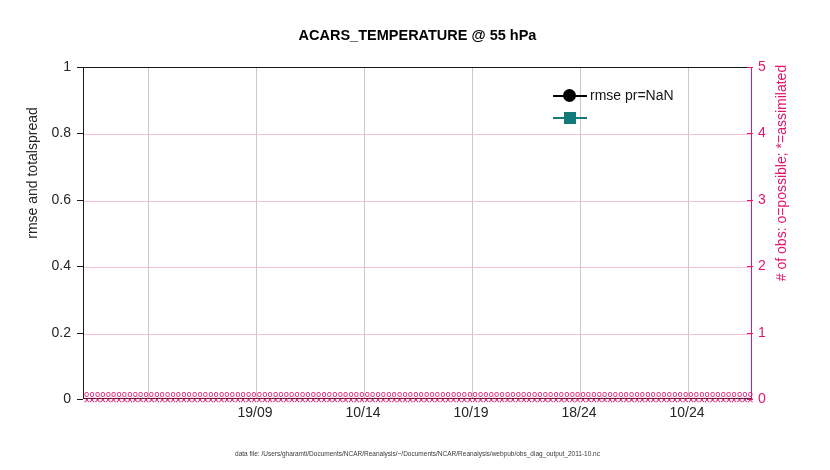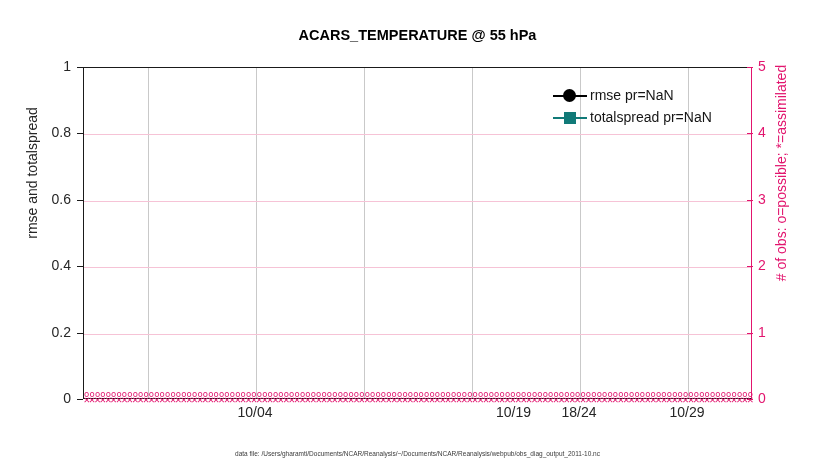--- a/index.html
+++ b/index.html
@@ -524,38 +524,38 @@
   <div class="ytick-right" style="top:199.8px;">3</div>
   <div class="ytick-right-mark" style="top:266.2px;"></div>
   <div class="ytick-right" style="top:266.2px;">2</div>
   <div class="ytick-right-mark" style="top:332.6px;"></div>
   <div class="ytick-right" style="top:332.6px;">1</div>
   <div class="ytick-right-mark" style="top:399px;"></div>
   <div class="ytick-right" style="top:399px;">0</div>
 
   <div class="ylabel-right"># of obs: o=possible; *=assimilated</div>
 
-  <div class="xtick-label" style="left:195px;">10/04</div>
-  <div class="xtick-label" style="left:411px;text-align:right;">10/19</div>
+  <div class="xtick-label" style="left:195px;">19/09</div>
+  <div class="xtick-label" style="left:303px;">10/14</div>
+  <div class="xtick-label" style="left:411px;">10/19</div>
   <div class="xtick-label" style="left:519px;">18/24</div>
-  <div class="xtick-label" style="left:627px;">10/29</div>
+  <div class="xtick-label" style="left:627px;">10/24</div>
 
 
   <div class="footer-note">data file: /Users/gharamti/Documents/NCAR/Reanalysis/~/Documents/NCAR/Reanalysis/webpub/obs_diag_output_2011-10.nc</div>
 
   <div id="legend">
     <div class="legend-row">
       <span class="legend-sample">
         <span class="legend-line" style="background:#000000;"></span>
         <span class="legend-marker-circle" style="background:#000000;"></span>
       </span>
       <span class="legend-text">rmse pr=NaN</span>
     </div>
     <div class="legend-row">
       <span class="legend-sample">
         <span class="legend-line" style="background:#117a78;"></span>
         <span class="legend-marker-square" style="background:#117a78;"></span>
       </span>
-      <span class="legend-text">totalspread pr=NaN</span>
     </div>
   </div>
 
 </div>
 
 </body></html>

